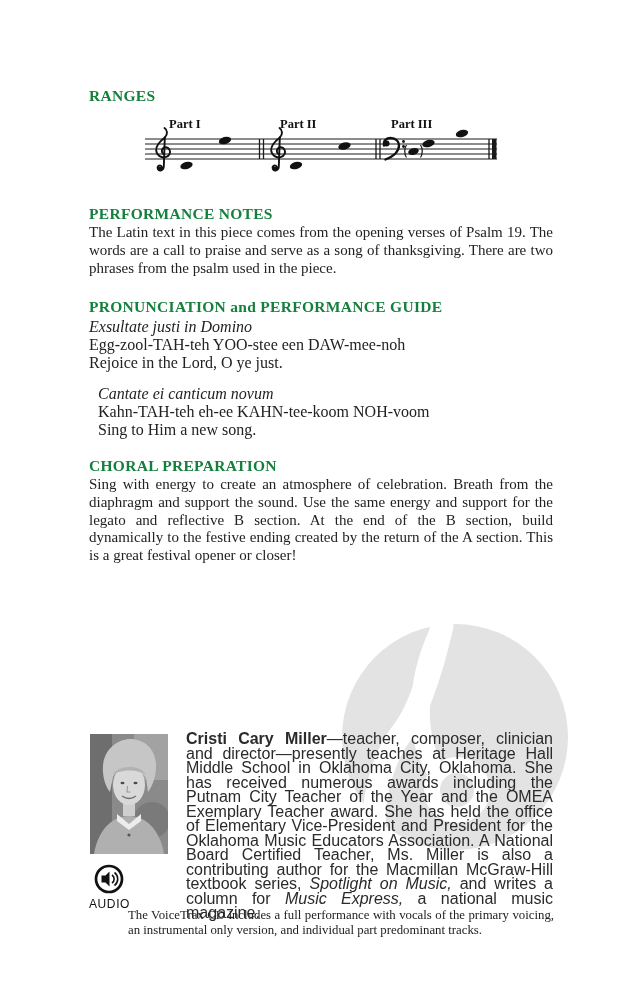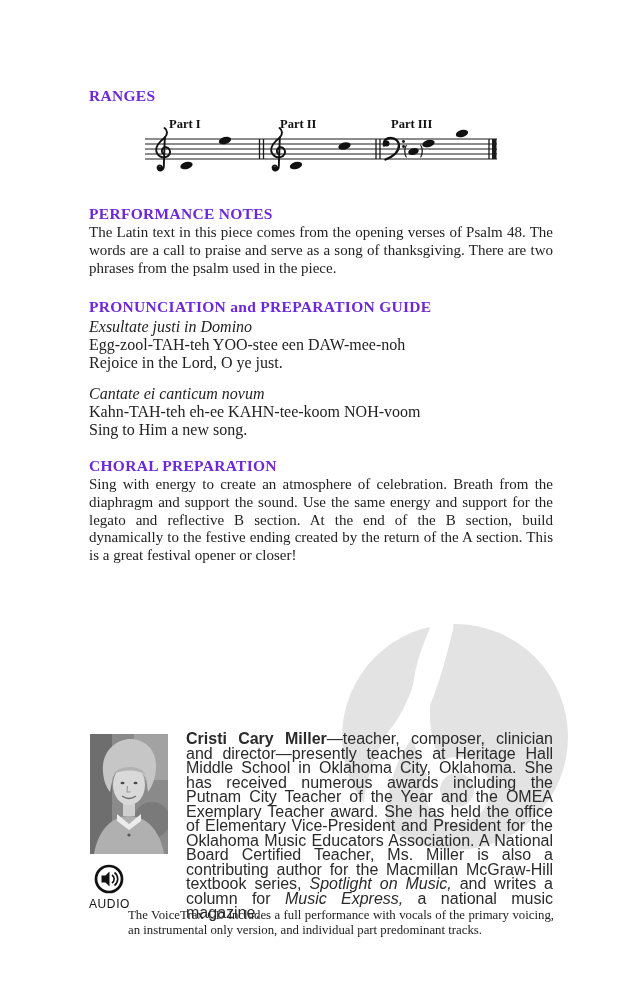--- a/index.html
+++ b/index.html
@@ -2,21 +2,21 @@
 <html><head>
 <meta charset="utf-8">
 <style>
   html,body{margin:0;padding:0;background:#fff;}
   .page{
     position:relative;width:640px;height:995px;background:#ffffff;
     font-family:"Liberation Serif", serif;color:#1d1d1d;overflow:hidden;
   }
   .abs{position:absolute;}
   .section-heading{
-    font-weight:bold;font-size:15.5px;letter-spacing:0.3px;color:#6d28d9;
+    font-weight:bold;font-size:15.5px;letter-spacing:0.3px;color:#15803d;
     font-family:"Liberation Serif", serif;
   }
   .body-text{
     font-size:15px;line-height:17.8px;text-align:justify;color:#222;
   }
   .pron-line{font-size:16px;line-height:18.2px;color:#222;}
   .latin{font-style:italic;}
   .composer-heading{font-weight:bold;font-size:15px;letter-spacing:0.3px;color:#161616;}
   .composer-para{
     font-family:"Liberation Sans", sans-serif;font-size:16px;line-height:14.5px;
@@ -93,31 +93,31 @@
     <g>
       <path d="M266.5 31 C264.2 34 264.2 40.5 266.5 43.5" fill="none" stroke="#111" stroke-width="1.2"></path>
       <ellipse cx="273.5" cy="37.5" rx="5.4" ry="3.3" transform="rotate(-15 273.5 37.5)" fill="#111"></ellipse>
       <path d="M280.5 31 C282.8 34 282.8 40.5 280.5 43.5" fill="none" stroke="#111" stroke-width="1.2"></path>
     </g>
     <ellipse cx="288.5" cy="29.5" rx="6.3" ry="3.6" transform="rotate(-15 288.5 29.5)" fill="#111"></ellipse>
     <ellipse cx="322" cy="19.5" rx="6.3" ry="3.6" transform="rotate(-15 322 19.5)" fill="#111"></ellipse>
   </svg>
 
   <div class="abs section-heading" style="left:89px;top:205px;text-align:center;">PERFORMANCE NOTES</div>
-  <p class="abs body-text" style="left:89px;top:224px;width:464px;margin:0;">The Latin text in this piece comes from the opening verses of Psalm 48. The words are a call to praise and serve as a song of thanksgiving. There are two phrases from the psalm used in the piece.</p>
+  <p class="abs body-text" style="left:89px;top:224px;width:464px;margin:0;">The Latin text in this piece comes from the opening verses of Psalm 19. The words are a call to praise and serve as a song of thanksgiving. There are two phrases from the psalm used in the piece.</p>
 
-  <div class="abs section-heading" style="left:89px;top:298px;">PRONUNCIATION and PREPARATION GUIDE</div>
+  <div class="abs section-heading" style="left:89px;top:298px;">PRONUNCIATION and PERFORMANCE GUIDE</div>
 
   <div class="abs" style="left:89px;top:318px;width:464px;">
     <div class="pron-line latin">Exsultate justi in Domino</div>
     <div class="pron-line">Egg-zool-TAH-teh YOO-stee een DAW-mee-noh</div>
     <div class="pron-line">Rejoice in the Lord, O ye just.</div>
   </div>
 
-  <div class="abs" style="left:89px;top:385px;width:464px;">
+  <div class="abs" style="left:98px;top:385px;width:464px;">
     <div class="pron-line latin">Cantate ei canticum novum</div>
     <div class="pron-line">Kahn-TAH-teh eh-ee KAHN-tee-koom NOH-voom</div>
     <div class="pron-line">Sing to Him a new song.</div>
   </div>
 
   <div class="abs section-heading" style="left:89px;top:457px;">CHORAL PREPARATION</div>
   <p class="abs body-text" style="left:89px;top:476px;width:464px;margin:0;">Sing with energy to create an atmosphere of celebration. Breath from the diaphragm and support the sound. Use the same energy and support for the legato and reflective B section. At the end of the B section, build dynamically to the festive ending created by the return of the A section. This is a great festival opener or closer!</p>
 
   <svg class="abs" style="left:90px;top:734px;" width="78" height="120" viewBox="0 0 78 120">
     <rect width="78" height="120" fill="#8a8a8a"></rect>

